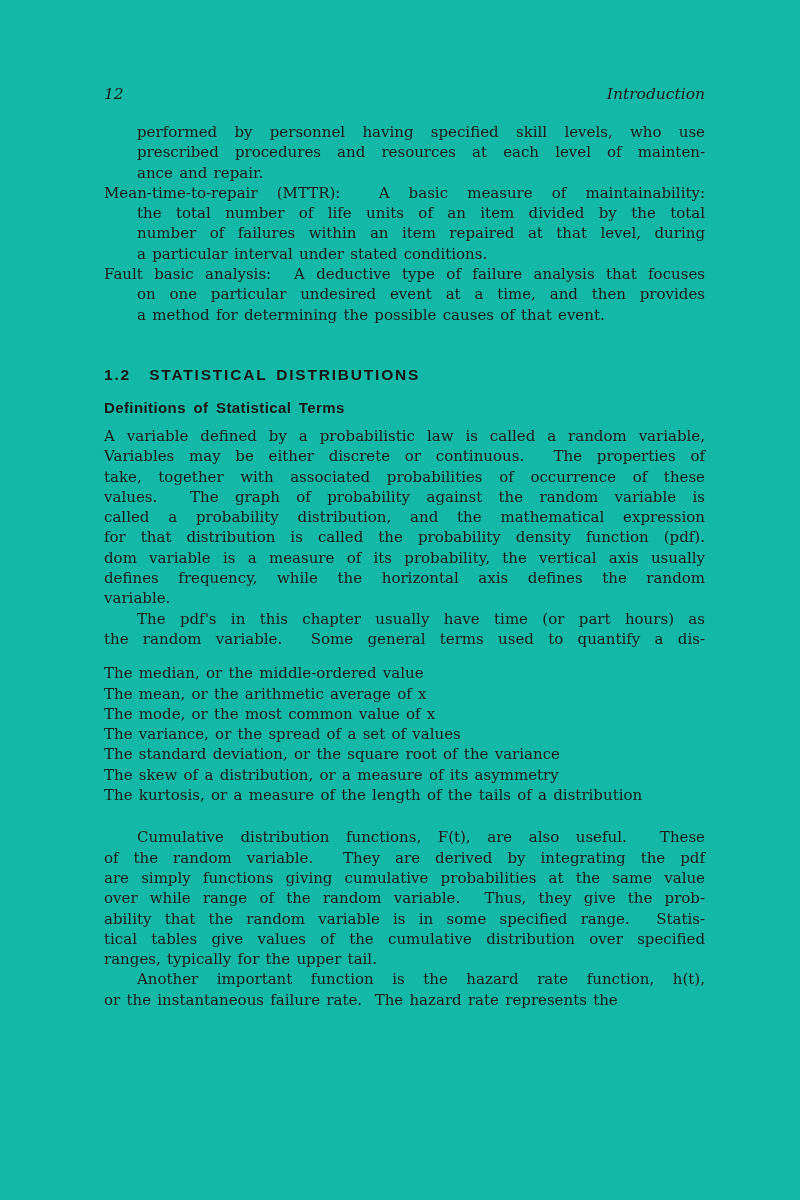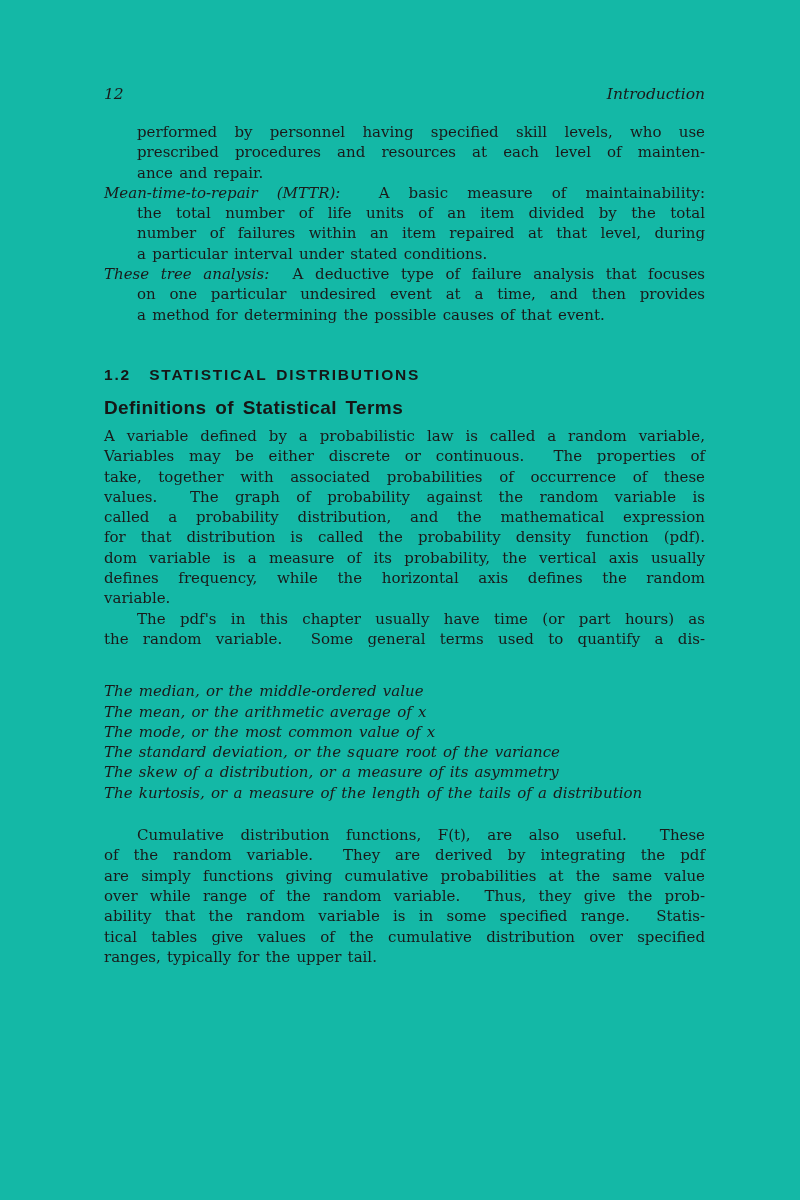--- a/index.html
+++ b/index.html
@@ -42,41 +42,41 @@
     white-space: pre-wrap;
     word-spacing: 1.5px;
   }
   .line.last {
     text-align: left;
     text-align-last: left;
   }
   .definition .line,
   .definition-continuation .line { padding-left: 33px; }
   .definition .line.first { padding-left: 0; }
-  .definition .term { font-style: italic; }
+  .definition .term { }
   .paragraph .line.indent { text-indent: 33px; }
   .list .line {
     text-align: left;
     text-align-last: left;
   }
-  .list { margin-top: 32px; margin-bottom: 22px; font-style: italic; }
+  .list { margin-top: 14px; margin-bottom: 22px; }
   h2.section-heading {
     font-family: "Liberation Sans", sans-serif;
     font-size: 15.5px;
     font-weight: 600;
     letter-spacing: 1.8px;
     word-spacing: 3px;
     margin: 40px 0 8px 0;
     line-height: 20px;
     white-space: pre-wrap;
     color: #161616;
   }
   h3.sub-heading {
     font-family: "Liberation Sans", sans-serif;
-    font-size: 19px;
+    font-size: 15px;
     font-weight: 700;
     letter-spacing: 0.4px;
     word-spacing: 3px;
     margin: 13px 0 0 0;
     line-height: 20px;
     color: #161616;
   }
   #main-blocks { margin-top: 8px; }
 </style>
 </head>
@@ -96,21 +96,21 @@
           <div class="line">prescribed procedures and resources at each level of mainten-</div>
           <div class="line last">ance and repair.</div>
         </div>
         <div class="block definition">
           <div class="line first"><span class="term">Mean-time-to-repair (MTTR):</span>  A basic measure of maintainability:</div>
           <div class="line">the total number of life units of an item divided by the total</div>
           <div class="line">number of failures within an item repaired at that level, during</div>
           <div class="line last">a particular interval under stated conditions.</div>
         </div>
         <div class="block definition">
-          <div class="line first"><span class="term">These tree analysis:</span>  A deductive type of failure analysis that focuses</div>
+          <div class="line first"><span class="term">Fault basic analysis:</span>  A deductive type of failure analysis that focuses</div>
           <div class="line">on one particular undesired event at a time, and then provides</div>
           <div class="line last">a method for determining the possible causes of that event.</div>
         </div>
       </div>
 
     <h2 class="section-heading">1.2  STATISTICAL DISTRIBUTIONS</h2>
     <h3 class="sub-heading">Definitions of Statistical Terms</h3>
 
     <div id="main-blocks">
         <div class="block paragraph">
@@ -125,29 +125,34 @@
           <div class="line last">variable.</div>
         </div>
         <div class="block paragraph">
           <div class="line first indent">The pdf's in this chapter usually have time (or part hours) as</div>
           <div class="line">the random variable.  Some general terms used to quantify a dis-</div>
         </div>
         <div class="block list">
           <div class="line first">The median, or the middle-ordered value</div>
           <div class="line">The mean, or the arithmetic average of x</div>
           <div class="line">The mode, or the most common value of x</div>
+          <div class="line">The variance, or the spread of a set of values</div>
           <div class="line">The standard deviation, or the square root of the variance</div>
           <div class="line">The skew of a distribution, or a measure of its asymmetry</div>
           <div class="line last">The kurtosis, or a measure of the length of the tails of a distribution</div>
         </div>
         <div class="block paragraph">
           <div class="line first indent">Cumulative distribution functions, F(t), are also useful.  These</div>
           <div class="line">of the random variable.  They are derived by integrating the pdf</div>
           <div class="line">are simply functions giving cumulative probabilities at the same value</div>
           <div class="line">over while range of the random variable.  Thus, they give the prob-</div>
           <div class="line">ability that the random variable is in some specified range.  Statis-</div>
           <div class="line">tical tables give values of the cumulative distribution over specified</div>
           <div class="line last">ranges, typically for the upper tail.</div>
         </div>
+        <div class="block paragraph">
+          <div class="line first indent">Another important function is the hazard rate function, h(t),</div>
+          <div class="line last">or the instantaneous failure rate.  The hazard rate represents the</div>
+        </div>
       </div>
 
   </div>
 </div>
 
 </body></html>

